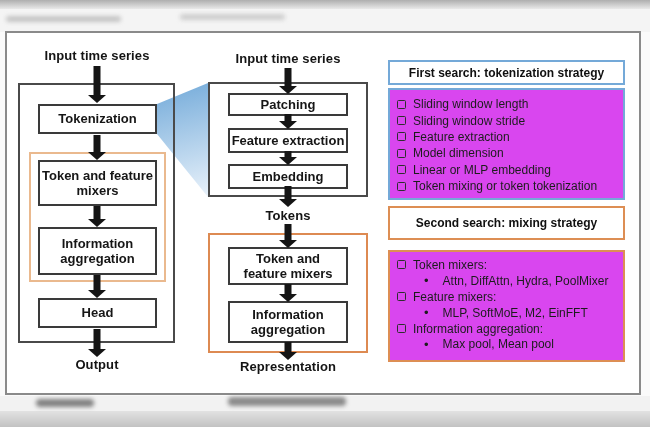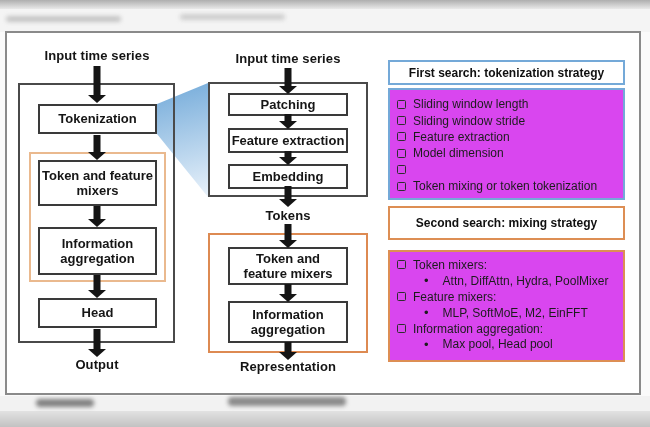--- a/index.html
+++ b/index.html
@@ -146,20 +146,21 @@
     <div class="check-item">
       <span class="check-sq"></span>
       <span>Feature extraction</span>
     </div>
     <div class="check-item">
       <span class="check-sq"></span>
       <span>Model dimension</span>
     </div>
     <div class="check-item">
       <span class="check-sq"></span>
+      <span>Linear or MLP embedding</span>
     </div>
     <div class="check-item">
       <span class="check-sq"></span>
       <span>Token mixing or token tokenization</span>
     </div>
   </div>
 
   <div class="info-header orangeb" style="left:388px;top:206px;width:237px;height:34px;">Second search: mixing strategy</div>
   <div class="info-body orangeb ss-body" style="left:388px;top:250px;width:237px;height:112px;">
     <div class="check-item">
@@ -174,17 +175,17 @@
       <span>Feature mixers:</span>
     </div>
     <div class="sub-item">
       <span>MLP, SoftMoE, M2, EinFFT</span>
     </div>
     <div class="check-item">
       <span class="check-sq"></span>
       <span>Information aggregation:</span>
     </div>
     <div class="sub-item">
-      <span>Max pool, Head pool</span>
+      <span>Max pool, Mean pool</span>
     </div>
   </div>
 
 </div>
 
 </body></html>

